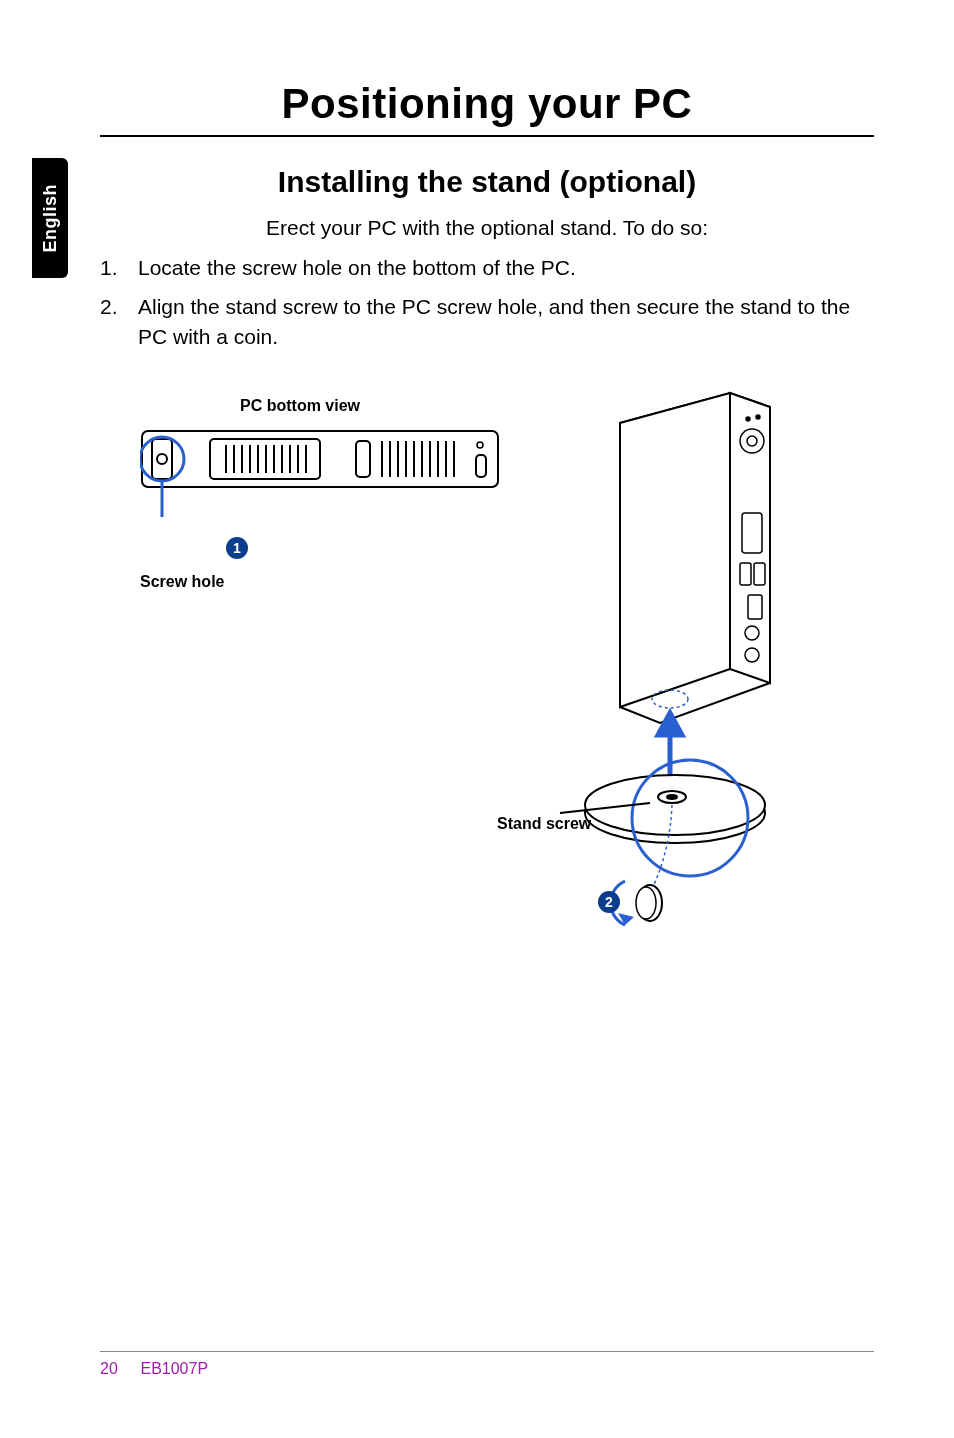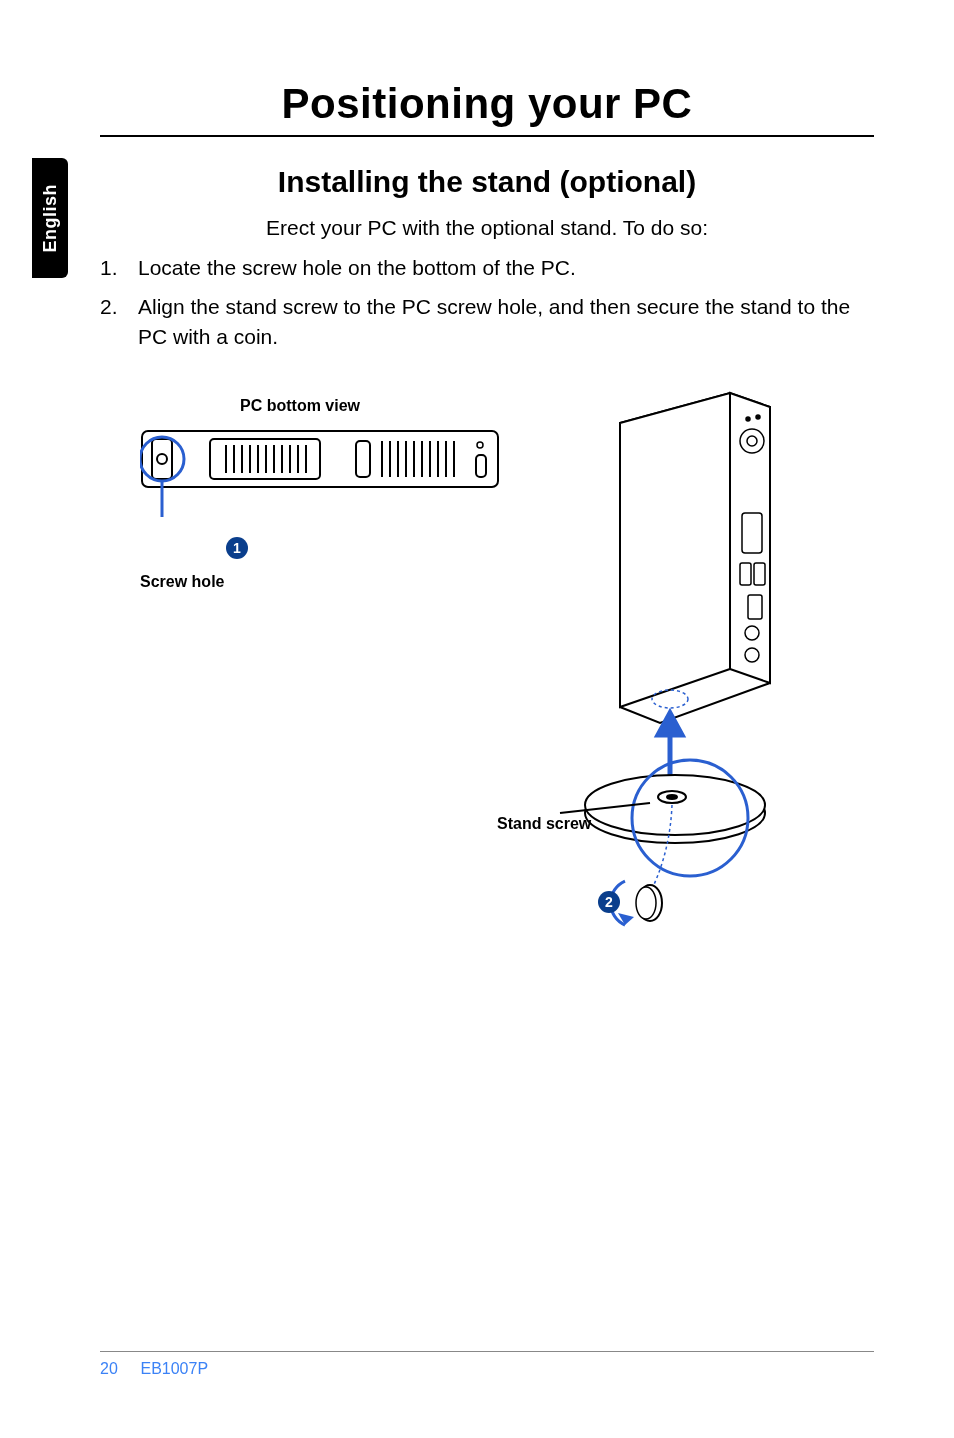--- a/index.html
+++ b/index.html
@@ -11,21 +11,21 @@
   h1.title { font-size: 42px; font-weight: 900; font-family: Arial, "Arial Black", sans-serif; letter-spacing: 0.5px; }
   h2.subheading { font-size: 30px; font-weight: 900; font-family: Arial, "Arial Black", sans-serif; margin: 24px 0 14px 0; text-align: center; }
   p.lead { font-size: 21px; line-height: 1.45; margin-bottom: 10px; text-align: center; }
   ol.steps { list-style: none; margin-top: 6px; }
   ol.steps li { font-size: 21px; line-height: 1.45; margin-bottom: 8px; display: flex; }
   ol.steps li .num { width: 38px; flex-shrink: 0; }
   ol.steps li .txt { flex: 1; }
   .diagram-area { position: relative; width: 100%; height: 600px; margin-top: 30px; }
   .illus-label { position: absolute; font-weight: bold; font-size: 16px; }
   .callout { position: absolute; width: 22px; height: 22px; background: #0a3e8c; border-radius: 50%; color: #fff; font-weight: bold; font-size: 14px; display: flex; align-items: center; justify-content: center; }
-  .footer { position: absolute; left: 100px; right: 80px; bottom: 60px; border-top: 1px solid #888; padding-top: 8px; font-size: 16px; color: #3b82f6; }
+  .footer { position: absolute; left: 100px; right: 80px; bottom: 60px; border-top: 1px solid #888; padding-top: 8px; font-size: 16px; color: #a21caf; }
   .footer .pg { display: inline-block; width: 36px; }
 </style>
 </head>
 <body>
 
 <div class="page">
 
   <div class="side-tab">
     <span>English</span>
   </div>

